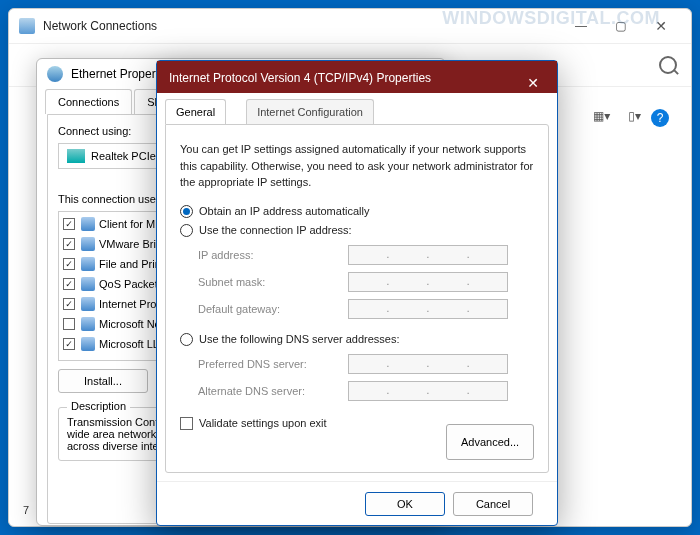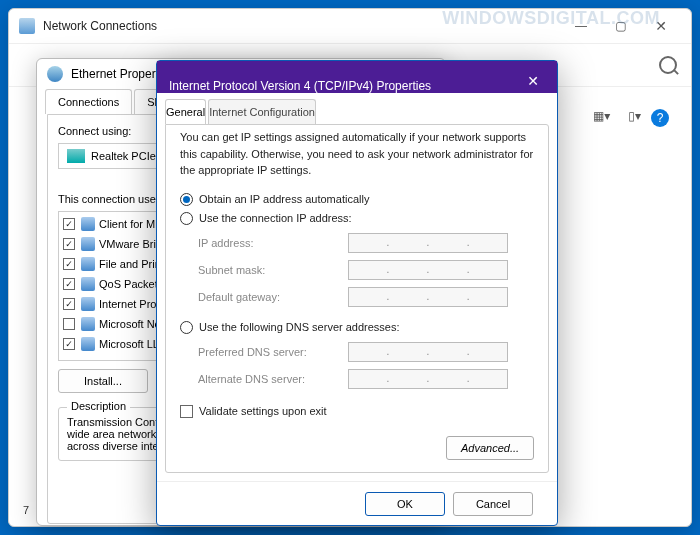--- a/index.html
+++ b/index.html
@@ -30,40 +30,40 @@
 .items-list { border: 1px solid #ccc; height: 150px; margin-top: 4px; padding: 2px 4px; overflow: hidden; }
 .item-row { display: flex; align-items: center; height: 20px; font-size: 11px; white-space: nowrap; }
 .cb { width: 12px; height: 12px; border: 1px solid #666; margin-right: 6px; display: flex; align-items: center; justify-content: center; font-size: 9px; color: #222; }
 .sw { width: 14px; height: 14px; margin-right: 4px; background: linear-gradient(#ace,#48c); border-radius: 2px; }
 .inst-btn { margin-top: 8px; width: 90px; height: 24px; border: 1px solid #bbb; background: #fdfdfd; font-size: 11px; border-radius: 3px; }
 .desc-group { margin-top: 14px; border: 1px solid #ccc; border-radius: 3px; padding: 8px; position: relative; }
 .desc-group .glabel { position: absolute; top: -8px; left: 8px; background: #fff; padding: 0 4px; font-size: 11px; }
 
 
 .dlg { position: absolute; top: 60px; left: 156px; width: 402px; height: 466px; background: #fff; border: 1px solid #0a5ab3; border-radius: 4px; box-shadow: 0 8px 36px rgba(0,0,0,0.35); display: flex; flex-direction: column; }
-.dlg-title { height: 32px; background: #4c1d95; color: #fff; display: flex; align-items: flex-end; padding: 0 12px; font-size: 12px; }
+.dlg-title { height: 32px; background: #7f1d1d; color: #fff; display: flex; align-items: flex-start; padding: 10px 12px; font-size: 12px; }
 .dlg-title .spacer { flex: 1; }
 .dlg-close { width: 24px; height: 24px; display: flex; align-items: center; justify-content: center; color: #fff; font-size: 14px; }
 .dlg-tabs { display: flex; font-size: 11px; padding: 6px 8px 0; }
-.dlg-tab { padding: 6px 0; border: 1px solid #ccc; border-bottom: none; background: #fff; border-radius: 3px 3px 0 0; margin-right: 2px; }
+.dlg-tab { padding: 6px 10px; border: 1px solid #ccc; border-bottom: none; background: #fff; border-radius: 3px 3px 0 0; margin-right: 20px; }
 .dlg-tab.active { background: #fff; }
 .dlg-tab.inactive { background: #f4f4f4; color: #444; }
-.dlg-panel { margin: 0 8px 8px; border: 1px solid #ccc; border-radius: 0 3px 3px 3px; flex: 1; padding: 4px 14px; font-size: 11px; color: #222; position: relative; }
+.dlg-panel { margin: 0 8px 8px; border: 1px solid #ccc; border-radius: 0 3px 3px 3px; flex: 1; padding: 16px 14px; font-size: 11px; color: #222; position: relative; }
 .dlg-desc { line-height: 1.5; margin-bottom: 14px; }
 .radio-row { display: flex; align-items: center; margin: 6px 0; }
 .radio { width: 13px; height: 13px; border: 1px solid #333; border-radius: 50%; margin-right: 6px; display: flex; align-items: center; justify-content: center; }
 .radio.sel::after { content: ""; width: 7px; height: 7px; background: #0067c0; border-radius: 50%; }
 .field-grid { margin: 6px 0 12px 18px; }
 .field-row { display: flex; align-items: center; height: 24px; margin: 3px 0; }
 .field-label { width: 150px; color: #888; }
 .ip-input { width: 160px; height: 20px; border: 1px solid #bbb; background: #f7f7f7; display: flex; align-items: center; justify-content: space-evenly; color: #aaa; font-size: 10px; }
 .dot { color: #888; }
 .chk-row { display: flex; align-items: center; margin-top: 14px; }
 .chk { width: 13px; height: 13px; border: 1px solid #666; margin-right: 6px; }
-.adv-btn { position: absolute; right: 14px; bottom: 12px; width: 88px; height: 24px; border: 1px solid #aaa; border-radius: 3px; background: #fdfdfd; font-size: 11px; font-style: italic; }
+.adv-btn { position: absolute; right: 14px; bottom: 12px; width: 88px; height: 36px; border: 1px solid #aaa; border-radius: 3px; background: #fdfdfd; font-size: 11px; }
 .dlg-buttons { height: 44px; display: flex; align-items: center; justify-content: flex-end; padding: 0 24px; gap: 8px; border-top: 1px solid #eee; }
 .dlg-btn { width: 80px; height: 24px; border: 1px solid #aaa; border-radius: 3px; background: #fdfdfd; font-size: 11px; }
 .dlg-btn.primary { border-color: #0a5ab3; }
 
 .watermark { position: absolute; top: 8px; right: 40px; font-size: 18px; font-weight: 700; color: rgba(100,140,180,0.25); letter-spacing: 0.5px; }
 .helpcircle { position: absolute; top: 100px; right: 22px; width: 18px; height: 18px; border-radius: 50%; background: #0a7bde; color: #fff; font-size: 12px; display: flex; align-items: center; justify-content: center; }
 .viewicons { position: absolute; top: 100px; right: 50px; display: flex; gap: 18px; color: #555; font-size: 12px; }
 .footer-count { position: absolute; bottom: 10px; left: 14px; font-size: 11px; color: #333; }
 </style>
 </head>

